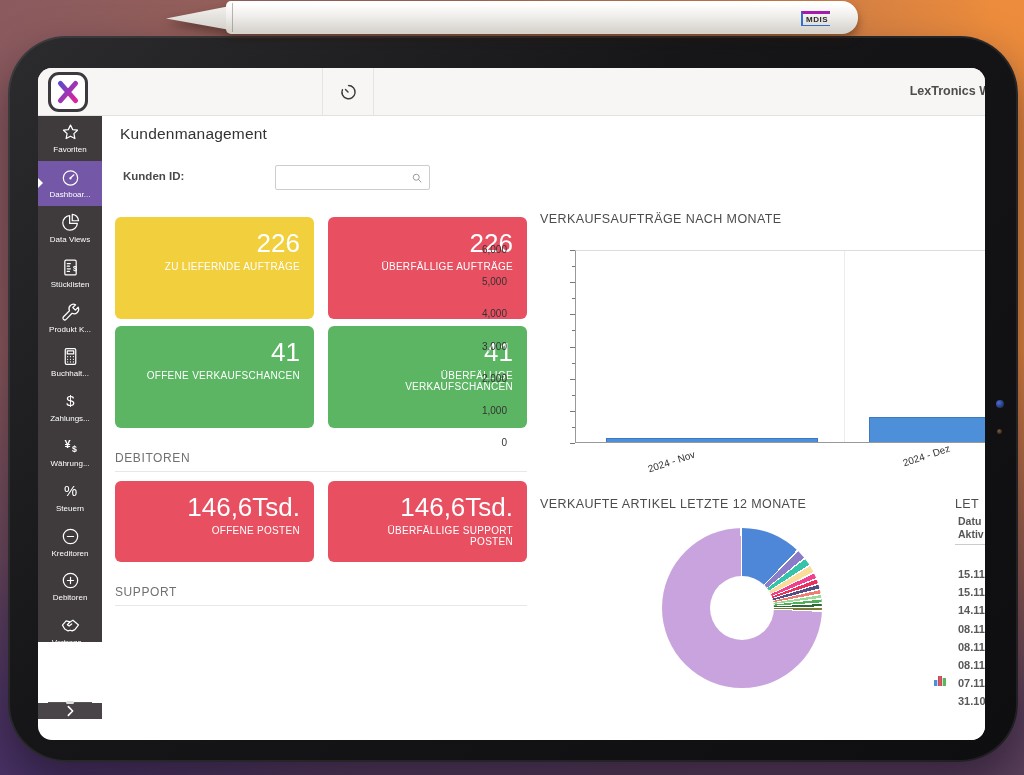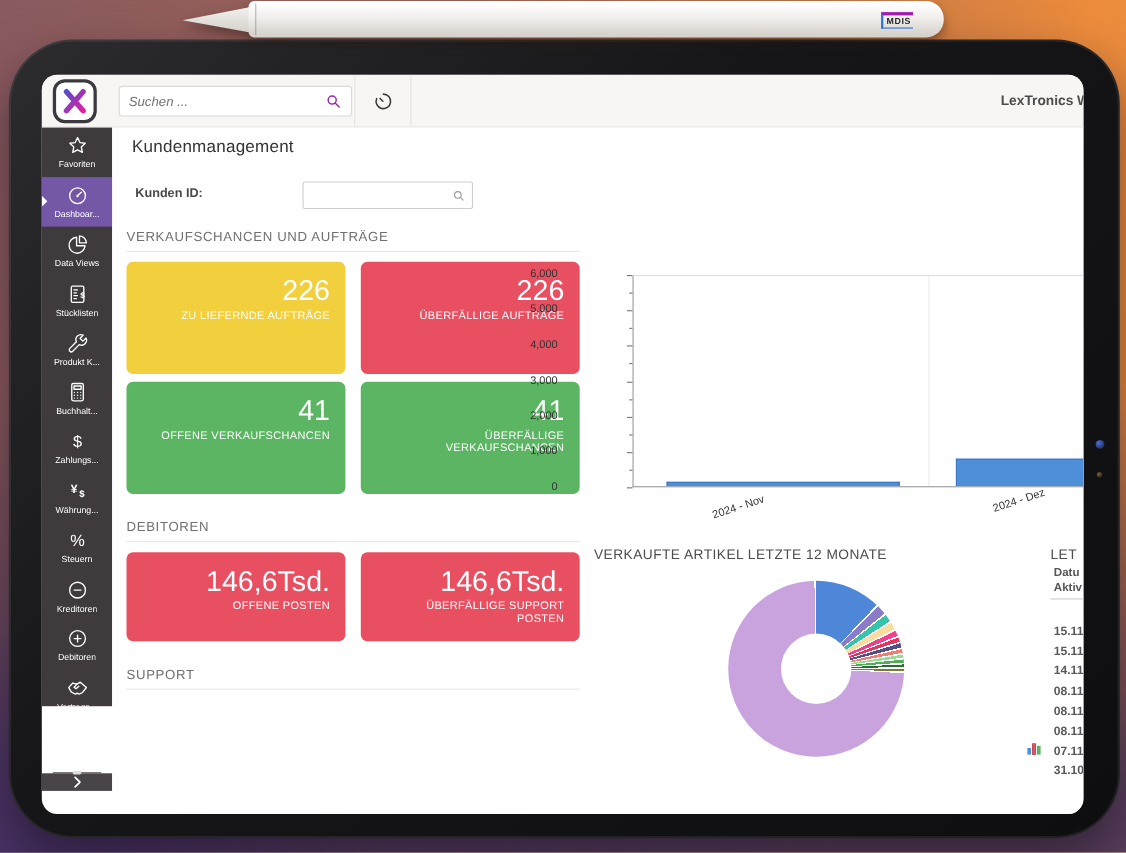--- a/index.html
+++ b/index.html
@@ -111,27 +111,20 @@
         <svg width="26" height="26" viewBox="0 0 24 24">
           <defs>
               <linearGradient id="xg" x1="0" y1="0" x2="1" y2="1">
             <stop offset="0" stop-color="#5b49c9"></stop>
                 <stop offset="1" stop-color="#e0219e"></stop>
           </linearGradient>
             </defs>
           <path d="M5 4l14 16M19 4L5 20" stroke="url(#xg)" stroke-width="4.5" stroke-linecap="round" fill="none"></path>
         </svg>
       </div>
-      <div class="searchbox">
-        <input placeholder="Suchen ..." style="">
-        <svg width="16" height="16" viewBox="0 0 24 24">
-          <circle cx="10.5" cy="10.5" r="5.5" stroke="#952ba5" stroke-width="2" fill="none"></circle>
-          <path d="M14.8 14.8L20 20" stroke="#952ba5" stroke-width="2" stroke-linecap="round"></path>
-        </svg>
-      </div>
       <div class="hist-btn">
         <svg width="20" height="20" viewBox="0 0 24 24" fill="none" stroke="#3f3b3d" stroke-width="1.7" stroke-linecap="round">
           <path d="M12.6 4.3a7.9 7.9 0 1 1-7.3 4.9"></path>
           <path d="M12 12L9 9"></path>
         </svg>
       </div>
       <div class="user-label">LexTronics W</div>
     </div>
 
     <div class="sidebar">
@@ -253,21 +246,20 @@
       <div class="kid-input">
         <input style="">
         <svg width="12" height="12" viewBox="0 0 24 24">
           <circle cx="10.5" cy="10.5" r="6" stroke="#9a9a9a" stroke-width="2" fill="none"></circle>
           <path d="M15 15l5 5" stroke="#9a9a9a" stroke-width="2" stroke-linecap="round"></path>
         </svg>
       </div>
 
       <div class="left-col" id="kpi-sections">
           <div class="sec">
-            <div class="sec-title">VERKAUFSCHANCEN UND AUFTRÄGE</div>
             <div class="cards">
               <div class="card" style="background:#f2cf3d">
                 <span class="val">226</span>
                 <span class="cl">ZU LIEFERNDE AUFTRÄGE</span>
               </div>
               <div class="card" style="background:#e85062">
                 <span class="val">226</span>
                 <span class="cl">ÜBERFÄLLIGE AUFTRÄGE</span>
               </div>
               <div class="card" style="background:#5bb563">
@@ -291,20 +283,21 @@
                 <span class="val">146,6Tsd.</span>
                 <span class="cl">ÜBERFÄLLIGE SUPPORT POSTEN</span>
               </div>
             </div>
           </div>
           <div class="sec">
             <div class="sec-title">SUPPORT</div>
           </div>
         </div>
 
+      <div class="chart-title" id="bar-title" style="left:438px; top:96px;">VERKAUFSAUFTRÄGE NACH MONATE</div>
       <div id="bar-axis">
           <div class="ytick" style="top: 321px;">0</div>
           <div class="ytick-mark" style="left: 468px; top: 327px; width: 5px;"></div>
           <div class="ytick-mark" style="left: 470px; top: 310.917px; width: 3px;"></div>
           <div class="ytick" style="top: 288.833px;">1,000</div>
           <div class="ytick-mark" style="left: 468px; top: 294.833px; width: 5px;"></div>
           <div class="ytick-mark" style="left: 470px; top: 278.75px; width: 3px;"></div>
           <div class="ytick" style="top: 256.667px;">2,000</div>
           <div class="ytick-mark" style="left: 468px; top: 262.667px; width: 5px;"></div>
           <div class="ytick-mark" style="left: 470px; top: 246.583px; width: 3px;"></div>

